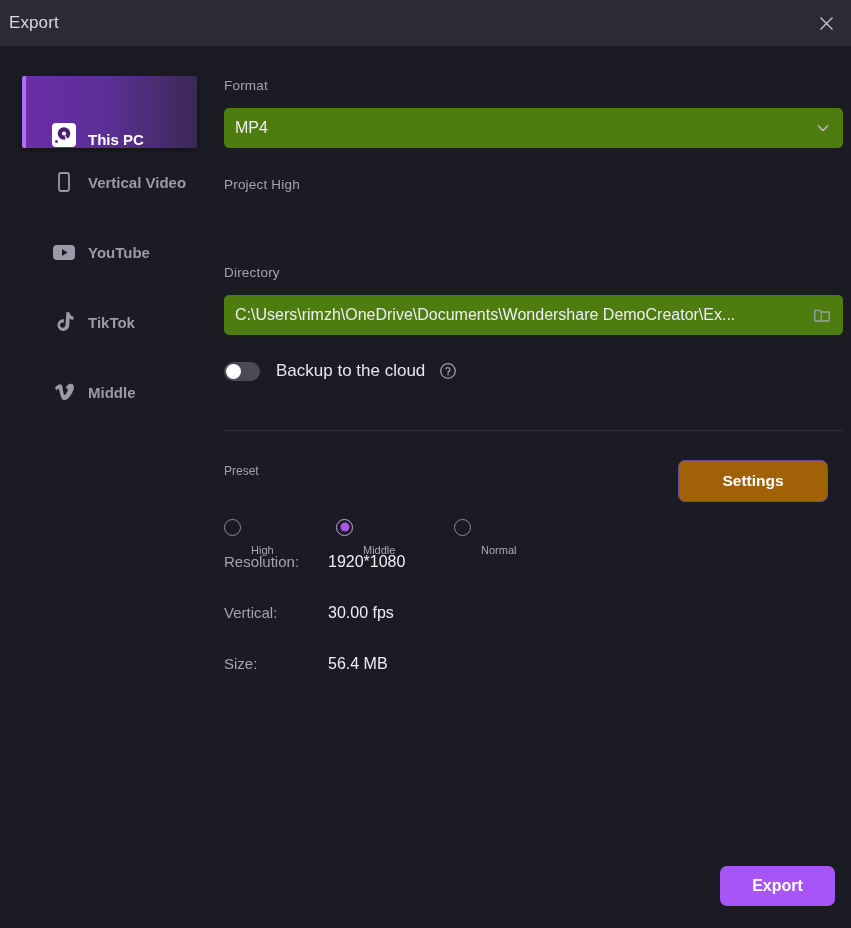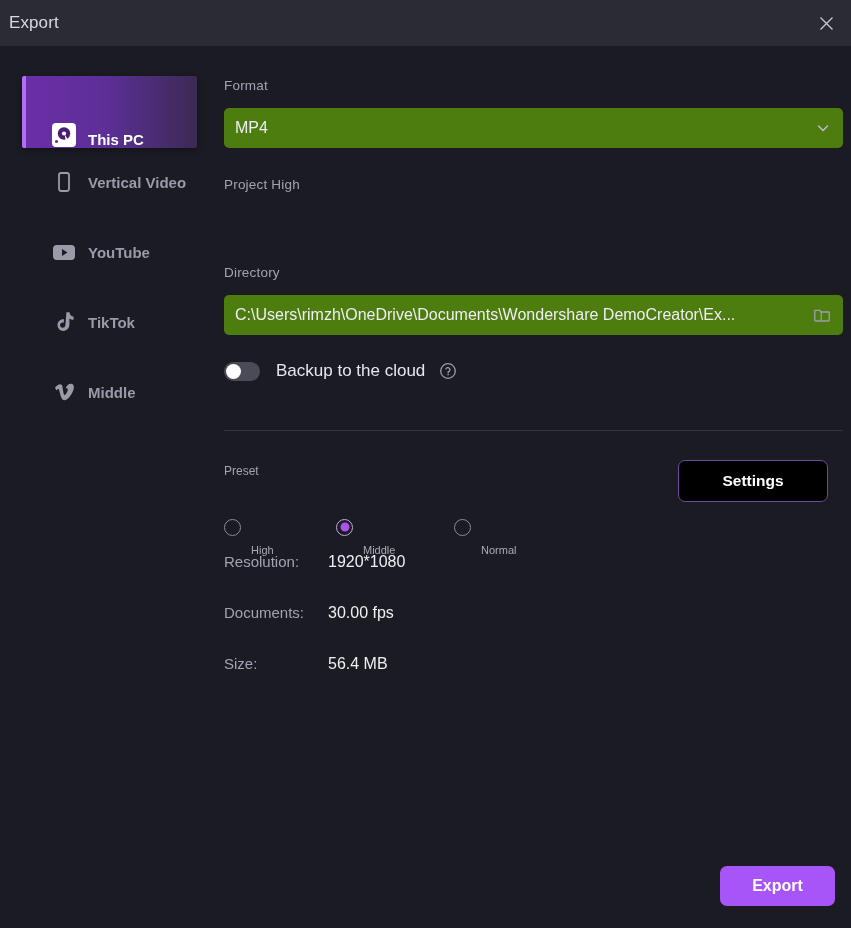--- a/index.html
+++ b/index.html
@@ -225,21 +225,21 @@
   }
 
   
   .settings-btn {
     position: absolute;
     left: 468px;
     top: 414px;
     width: 150px;
     height: 42px;
     border-radius: 7px;
-    background: #000000;
+    background: #a16207;
     border: 1px solid #6d4a9c;
     display: flex;
     align-items: center;
     justify-content: center;
     cursor: pointer;
   }
   .settings-btn span {
     font-size: 15.5px;
     font-weight: bold;
     color: #ffffff;
@@ -414,21 +414,21 @@
 
     <div class="settings-btn">
       <span>Settings</span>
     </div>
 
     <div class="info-row" style="top:507px;">
       <span class="info-key">Resolution:</span>
       <span class="info-val">1920*1080</span>
     </div>
     <div class="info-row" style="top:558px;">
-      <span class="info-key">Documents:</span>
+      <span class="info-key">Vertical:</span>
       <span class="info-val">30.00 fps</span>
     </div>
     <div class="info-row" style="top:609px;">
       <span class="info-key">Size:</span>
       <span class="info-val">56.4 MB</span>
     </div>
 
     <div class="export-btn">
       <span>Export</span>
     </div>

